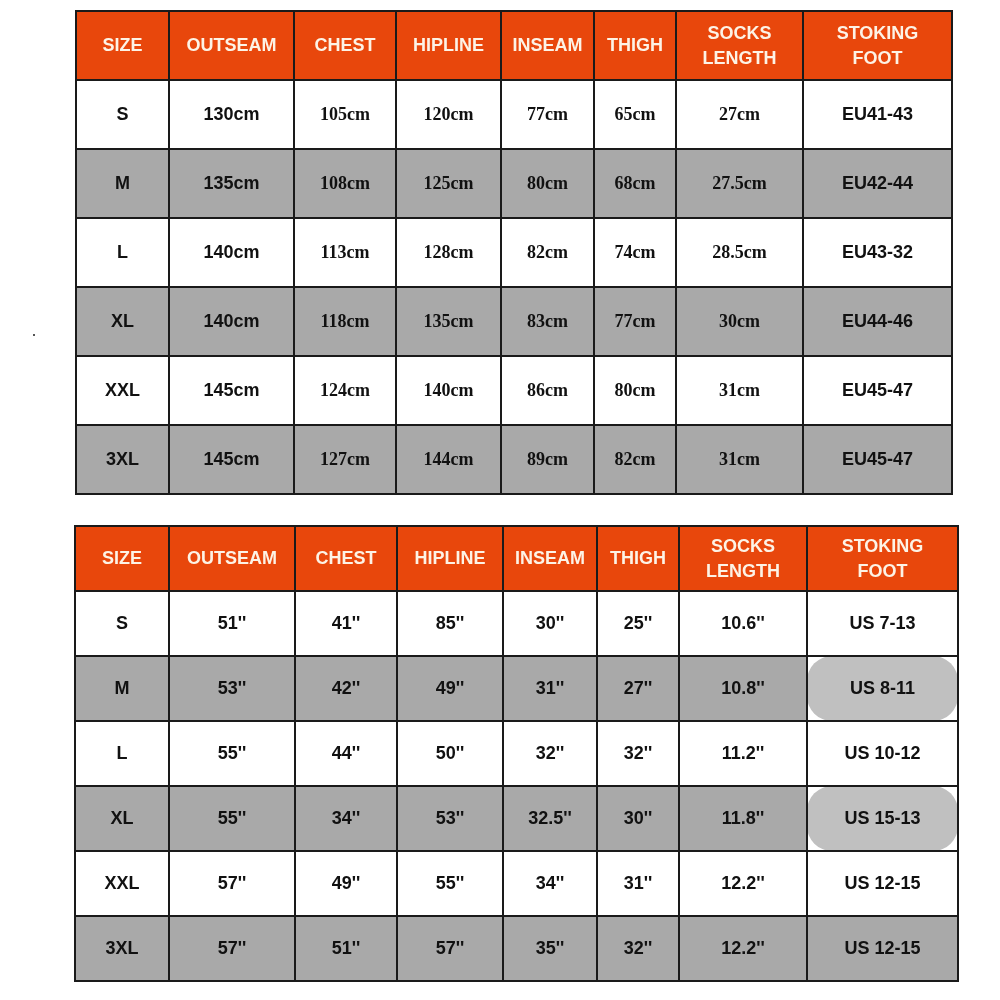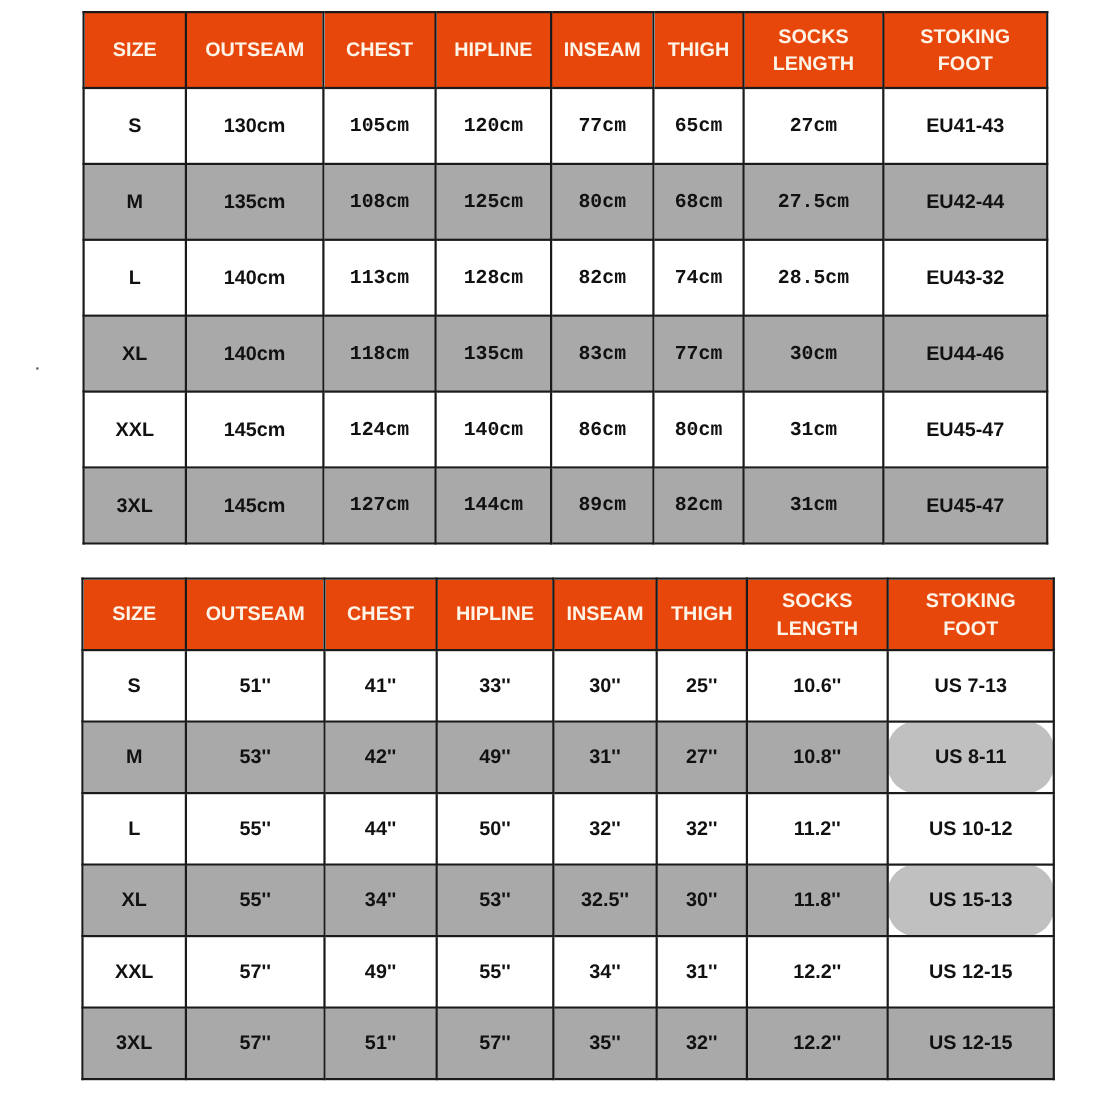--- a/index.html
+++ b/index.html
@@ -26,21 +26,21 @@
     line-height: 25px;
     letter-spacing: 0px;
   }
   .size-table td {
     font-family: "Liberation Sans", sans-serif;
     font-weight: bold;
     font-size: 18px;
     color: #111111;
   }
   .size-table td.mono {
-    font-family: Liberation Mono, monospace;
+    font-family: Liberation Serif, serif;
     font-weight: bold;
     font-size: 18px;
     text-align: center;
   }
   .size-table tr.row-white td { background: #ffffff; }
   .size-table tr.row-grey td { background: #a9a9a9; }
   #table-cm { left: 75px; top: 10px; width: 876px; }
   #table-cm th { height: 67px; }
   #table-cm td { height: 67px; }
   #table-in { left: 74px; top: 525px; width: 883px; }
@@ -164,21 +164,21 @@
       <th><span>THIGH</span></th>
       <th><span>SOCKS</span><br><span>LENGTH</span></th>
       <th><span>STOKING</span><br><span>FOOT</span></th>
     </tr>
   </thead>
   <tbody>
     <tr class="row-white">
       <td>S</td>
       <td>51''</td>
       <td>41''</td>
-      <td>33''</td>
+      <td>85''</td>
       <td>30''</td>
       <td>25''</td>
       <td>10.6''</td>
       <td>US 7-13</td>
     </tr>
     <tr class="row-grey">
       <td>M</td>
       <td>53''</td>
       <td>42''</td>
       <td>49''</td>

